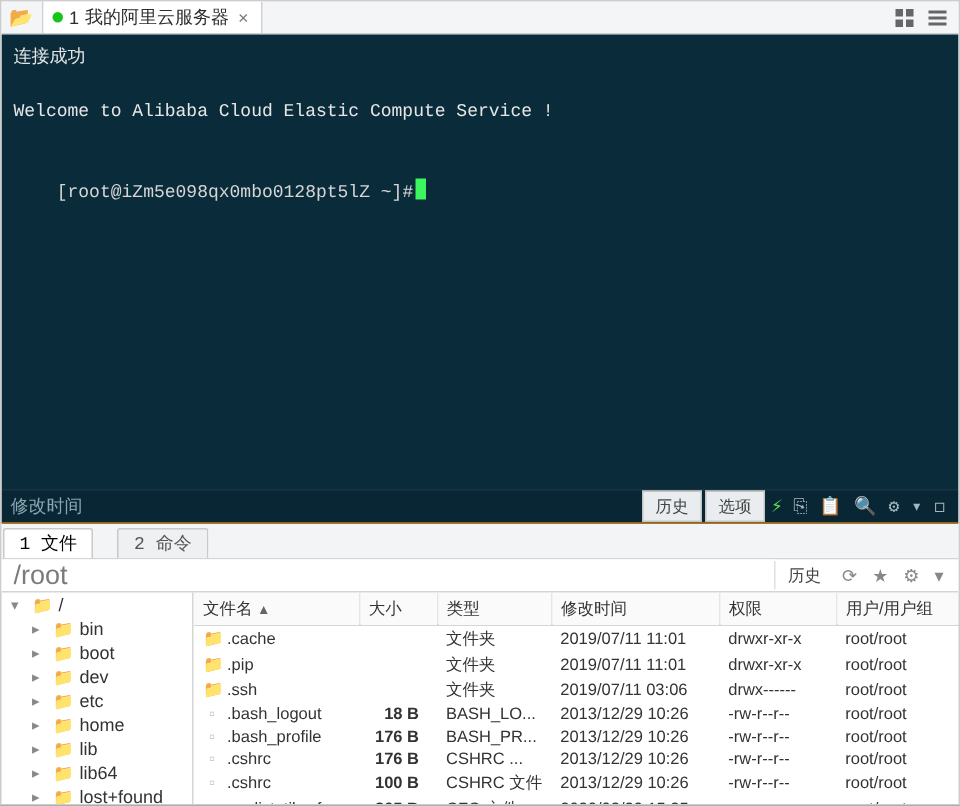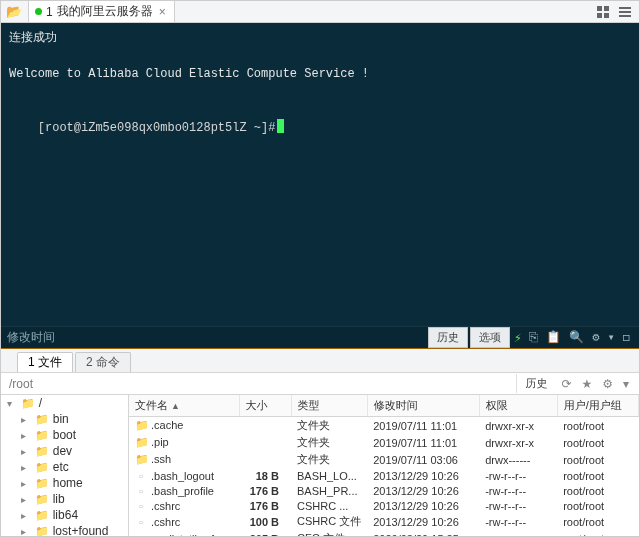--- a/index.html
+++ b/index.html
@@ -66,38 +66,38 @@
   .chip {
     background:#e9edf0; color:#444; font-family:Arial,sans-serif;
     font-size:11px; padding:2px 8px; border:1px solid #c4c4c4; cursor:pointer;
   }
   .bolt { color:#5dd94e; padding:0 2px; font-size:13px;}
   .tool-icon { color:#a7b7bf; padding:0 3px; cursor:pointer; font-size:12px;}
 
   
   .mid-tabrow {
     height:24px; background:#f3f4f5; border-bottom:1px solid #d5d5d5;
-    display:flex; align-items:stretch; padding-left:16px;
+    display:flex; align-items:stretch; padding-left:1px;font-family:Liberation Mono, monospace;
   }
   .mid-tab {
     border:1px solid #c9c9c9; border-bottom:none;
     background:#fff; display:flex; align-items:center; padding:0 10px;
     font-size:12px; margin-top:3px; margin-right:2px; cursor:pointer;
     border-radius:2px 2px 0 0;
   }
-  .mid-tab.inactive { background:#eef0f1; color:#555; }
+  .mid-tab.inactive { background:#eef0f1; color:#555;margin-left:14px; }
 
   
   .pathbar {
     height:22px; border-bottom:1px solid #d5d5d5;
     display:flex; align-items:stretch; background:#fff;
   }
   .pathbar input.path {
     flex:1; border:none; outline:none; padding:0 8px;
-    color:#7b7b7b; font-size:12px; background:#fff;
+    color:#7b7b7b; font-size:18px; background:#fff;
   }
   .pathbar .pb-right {
     display:flex; align-items:center; gap:2px; padding-right:6px;
   }
   .pathbar .pb-btn {
     padding:2px 8px; font-size:11px; color:#444; cursor:pointer;
     border-left:1px solid #e0e0e0;
   }
   .pathbar .pb-ic { color:#888; padding:0 4px; cursor:pointer; }
 

